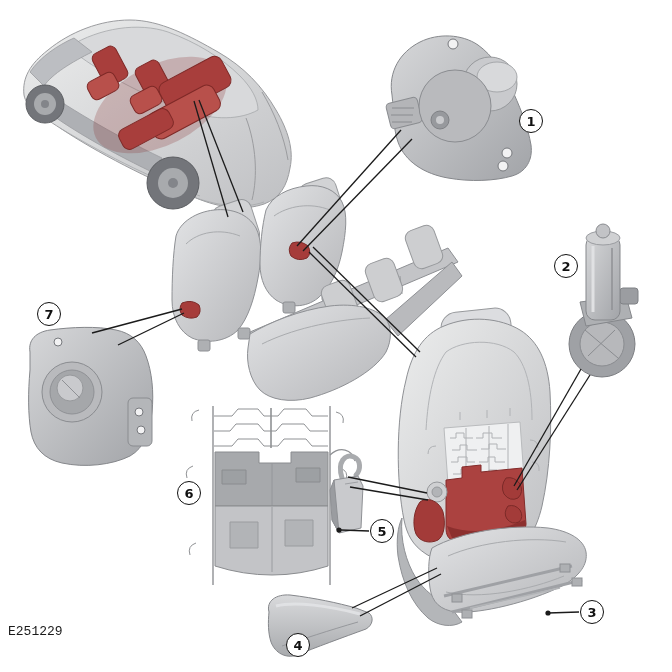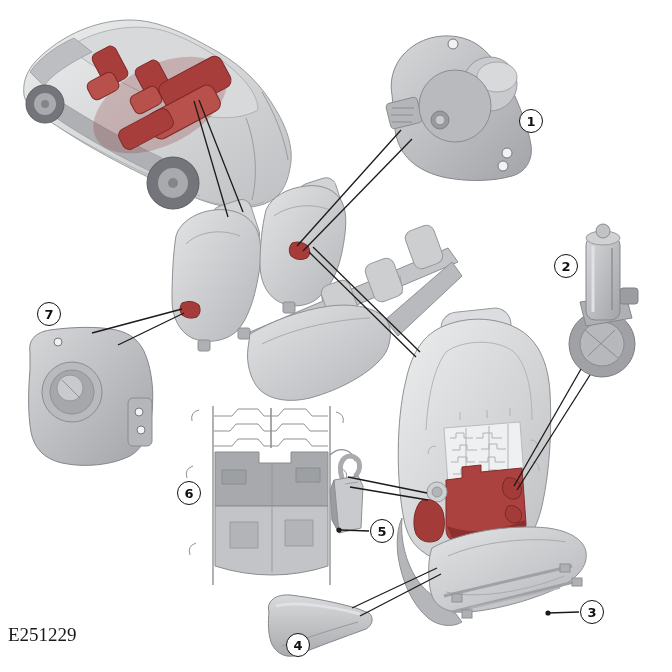--- a/index.html
+++ b/index.html
@@ -3,22 +3,22 @@
 <meta charset="utf-8">
 <style>
   html,body{margin:0;padding:0;background:#ffffff;}
   .stage{position:relative;width:672px;height:672px;background:#ffffff;overflow:hidden;
          font-family:"DejaVu Sans","Liberation Sans",sans-serif;}
   .stage svg{position:absolute;left:0;top:0;}
   .callout{position:absolute;width:22px;height:22px;border:1.4px solid #111;border-radius:50%;
            background:#fff;display:flex;align-items:center;justify-content:center;
            font-size:13px;font-weight:bold;color:#111;transform:translate(-50%,-50%);
            font-family:"DejaVu Sans","Liberation Sans",sans-serif;}
-  .figure-code{position:absolute;left:8px;top:624px;font-size:19px;color:#1a1a1a;
-               font-family:Liberation Serif, serif;}
+  .figure-code{position:absolute;left:8px;top:624px;font-size:13px;color:#1a1a1a;
+               font-family:Liberation Mono, monospace;}
 </style>
 </head>
 <body>
 
 <div class="stage">
 
 <svg id="artwork" width="672" height="672" viewBox="0 0 672 672">
   <defs>
     <linearGradient id="gSeat" x1="0" y1="0" x2="1" y2="1">
       <stop offset="0" stop-color="#e2e3e5"></stop>

